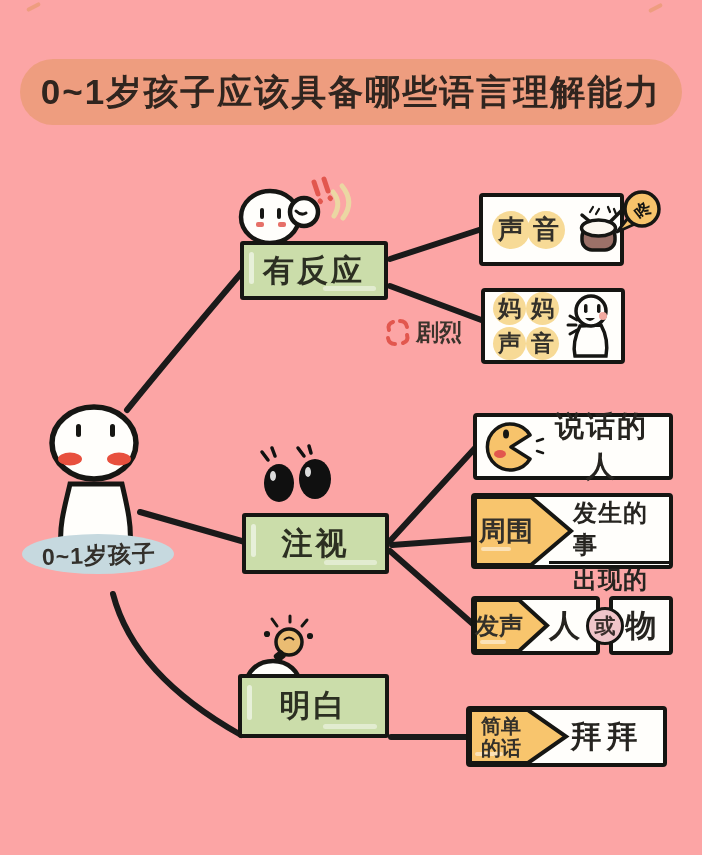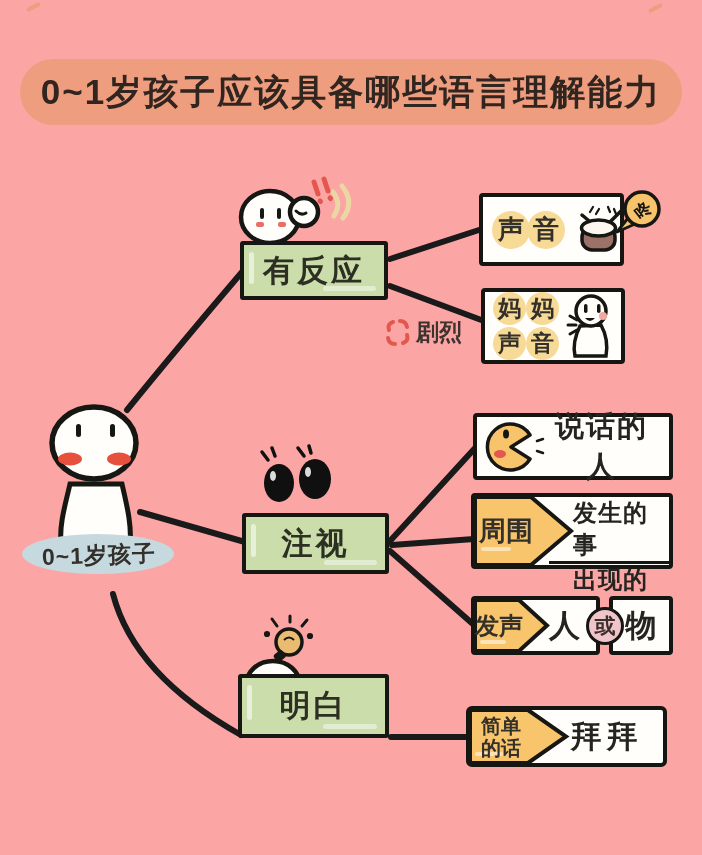--- a/index.html
+++ b/index.html
@@ -47,21 +47,21 @@
   .leaf{
     position:absolute; background:#FFFEFB; border:4px solid #151512; border-radius:4px;
     display:flex; align-items:center; z-index:3;
   }
   .leaf-sound{ left:479px; top:193px; width:145px; height:73px; padding-left:9px; }
   .leaf-mother{ left:481px; top:288px; width:144px; height:76px; padding-left:8px; }
   .leaf-speaker{ left:473px; top:413px; width:200px; height:67px; padding-left:7px; }
   .leaf-around{ left:471px; top:493px; width:202px; height:76px; }
   .leaf-sounding-left{ left:471px; top:596px; width:129px; height:59px; }
   .leaf-sounding-right{ left:609px; top:596px; width:64px; height:59px; justify-content:center; }
-  .leaf-simple{ left:466px; top:706px; width:201px; height:61px;border-radius:6px; }
+  .leaf-simple{ left:466px; top:706px; width:201px; height:61px; }
 
   .char-circle{
     width:38px; height:38px; border-radius:50%; background:#F7DA96;
     display:flex; align-items:center; justify-content:center;
     font-size:26px; font-weight:700; color:#33302A; flex:0 0 auto;
   }
   .char-circle + .char-circle{ margin-left:-3px; }
   .char-sm{ width:33px; height:33px; font-size:23px; }
   .mother-grid{ display:grid; grid-template-columns:33px 33px; grid-gap:2px 0; }
   .mother-grid .char-circle{ margin-left:0; }

